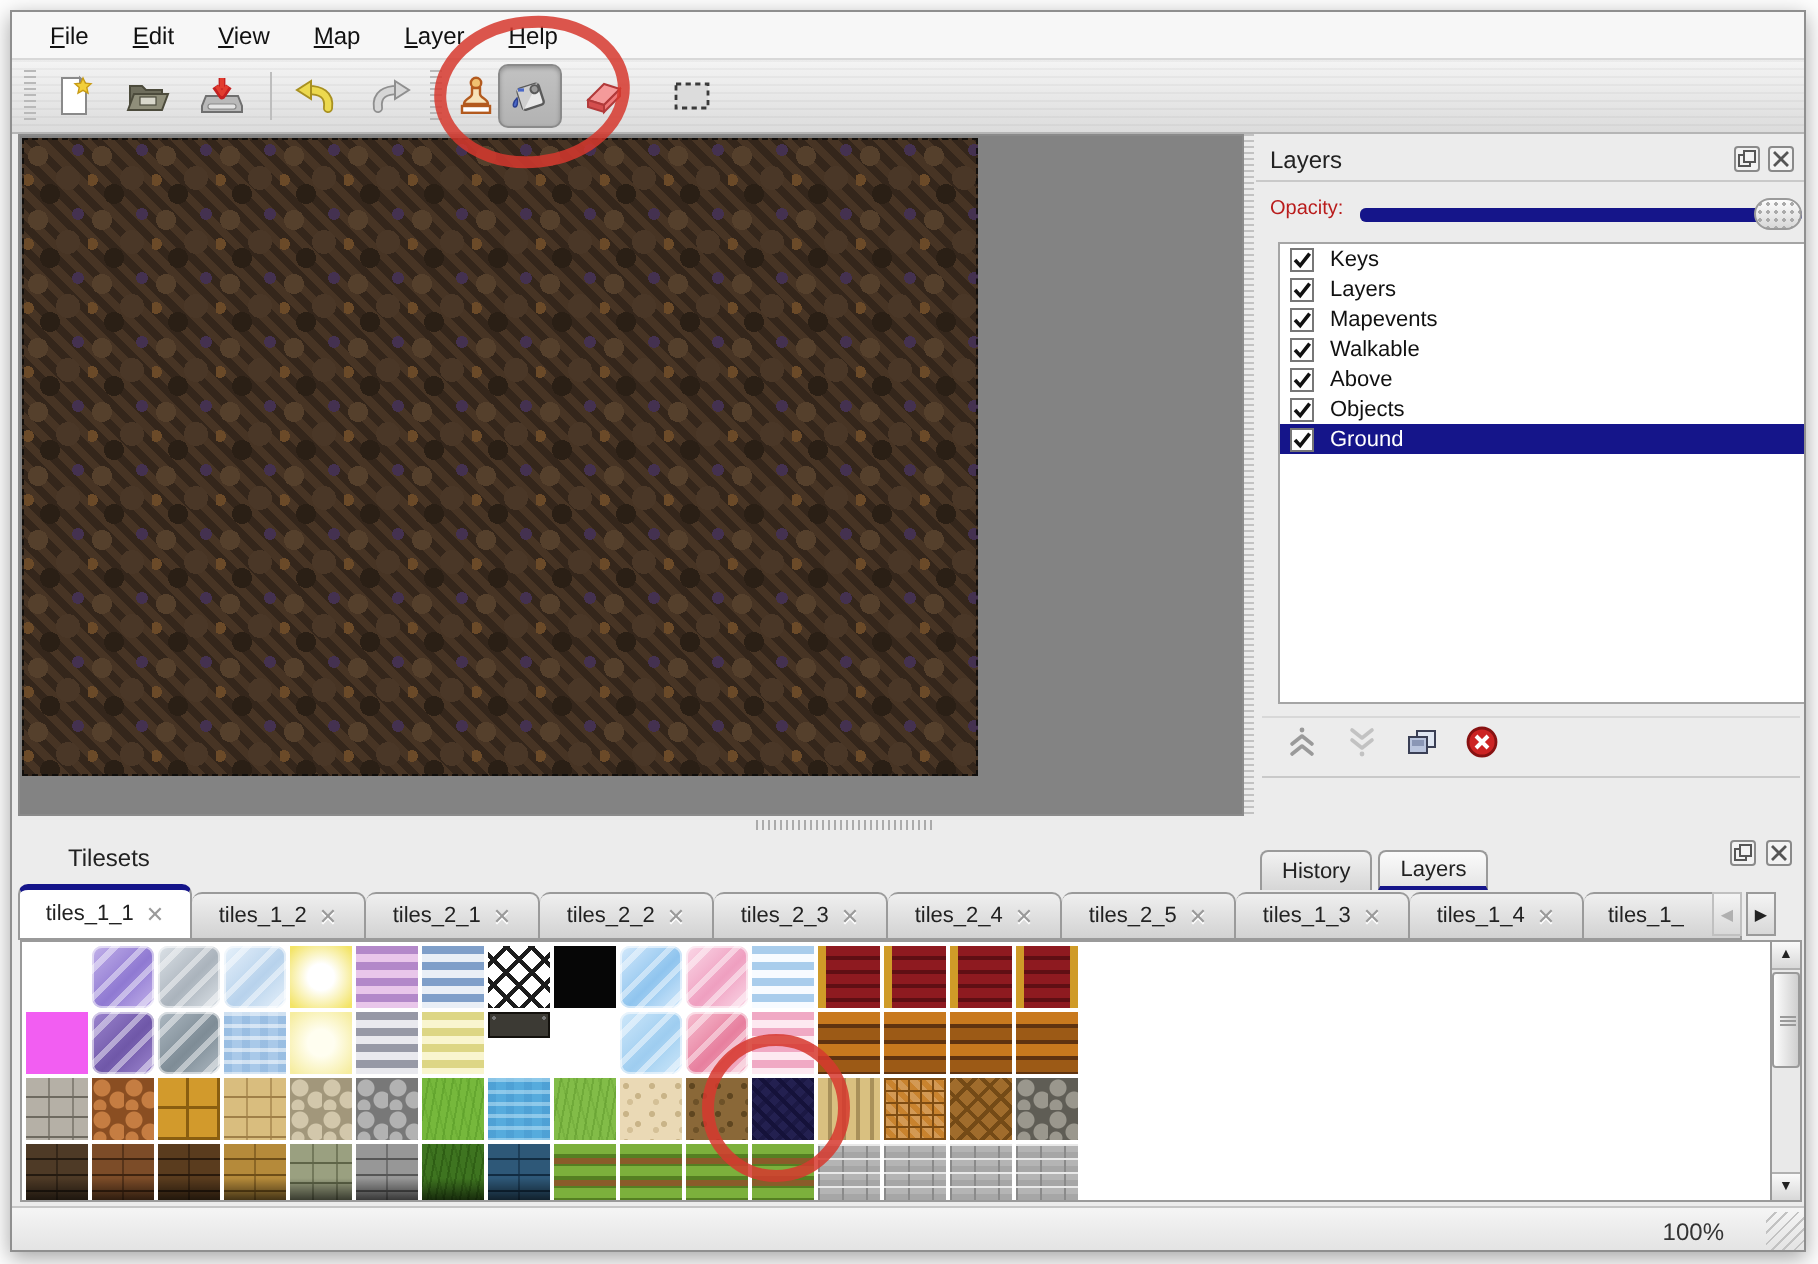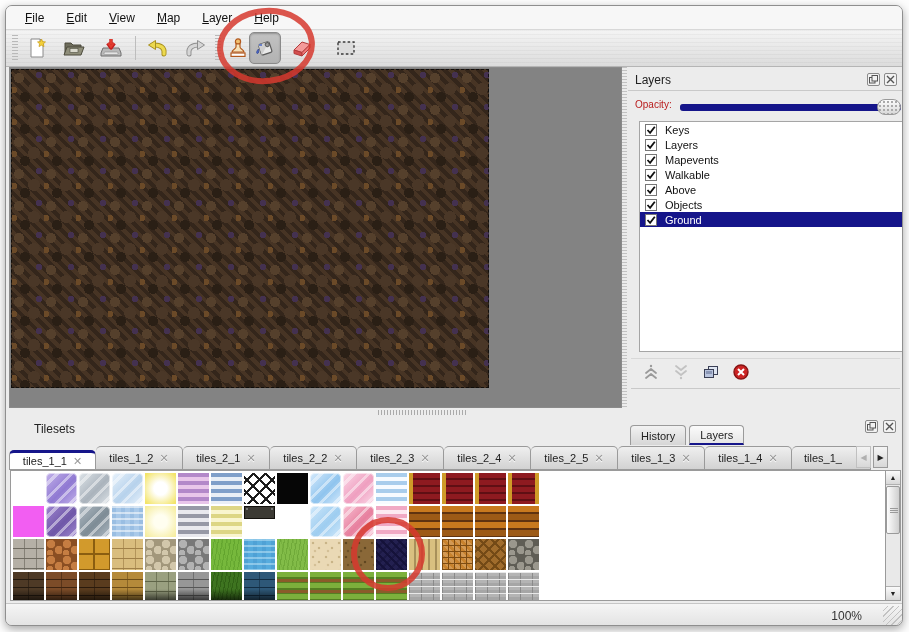--- a/index.html
+++ b/index.html
@@ -1,19 +1,19 @@
 <!DOCTYPE html>
 <html><head>
 <meta charset="utf-8">
 <style>
   * { margin:0; padding:0; box-sizing:border-box; }
   html,body { width:909px; height:632px; background:#fff; font-family:"Liberation Sans","DejaVu Sans",sans-serif; }
   .stage { position:relative; width:909px; height:632px; background:#fdfdfd; overflow:hidden; }
   .window { position:absolute; left:5px; top:5px; width:898px; height:621px; background:#ececec;
-            border:1px solid #8f8f8f; border-radius:7px; box-shadow:0 3px 10px rgba(0,0,0,.35); overflow:hidden; }
+            border:1px solid #8f8f8f; border-radius:0; box-shadow:0 3px 10px rgba(0,0,0,.35); overflow:hidden; }
 
   
   .menubar { position:absolute; left:0; top:0; width:898px; height:24px; background:#f7f7f7;
              border-bottom:1px solid #d8d8d8; display:flex; align-items:center; padding-left:8px; }
   .menu-item { font-size:12px; color:#111; padding:3px 11px; cursor:default; }
   .menu-item u { text-decoration:underline; }
 
   
   .toolbar { position:absolute; left:0; top:24px; width:898px; height:37px;
              background:linear-gradient(#f4f4f4,#dcdcdc);
@@ -78,21 +78,21 @@
 
   
   .tilesets-dock { position:absolute; left:0; top:412px; width:898px; height:185px; }
   .ts-header { position:absolute; left:0; top:0; width:898px; height:22px; }
   .ts-title { position:absolute; left:28px; top:4px; font-size:12px; color:#222; }
   .ts-tabbar { position:absolute; left:3px; top:24px; height:28px; display:flex; align-items:flex-end; }
   .ttab { height:24px; width:87px; display:flex; align-items:center; justify-content:center; gap:6px;
           font-size:11px; color:#222; background:linear-gradient(#efefef,#d2d2d2);
           border:1px solid #9a9a9a; border-left:none; border-radius:5px 5px 0 0; overflow:hidden; white-space:nowrap; }
   .ttab:first-child { border-left:1px solid #9a9a9a; }
-  .ttab.active { background:#fff; height:20px; border-top:3px solid #15158a; font-weight:normal;margin-top:6px; }
+  .ttab.active { background:#fff; height:28px; border-top:3px solid #15158a; font-weight:normal;margin-top:6px; }
   .ttab .x { font-size:11px; font-weight:bold; color:#9a9a9a; text-shadow:0 1px 0 #fff; }
   .ttab.trunc { width:79px; justify-content:flex-start; padding-left:12px; }
   .tab-scroll { position:absolute; top:28px; width:15px; height:22px; border:1px solid #9a9a9a;
                 background:linear-gradient(#f4f4f4,#d8d8d8); display:flex; align-items:center; justify-content:center;
                 font-size:8px; color:#222; }
   .tab-scroll.disabled { color:#b0b0b0; border-color:#c0c0c0; }
   .palette { position:absolute; left:4px; top:52px; width:875px; height:131px; background:#fff;
              border:1px solid #9a9a9a; border-right:none; overflow:hidden; }
   .tile { position:absolute; width:31px; height:31px; }
   .pal-scroll { position:absolute; left:879px; top:52px; width:16px; height:131px; border:1px solid #9a9a9a;

